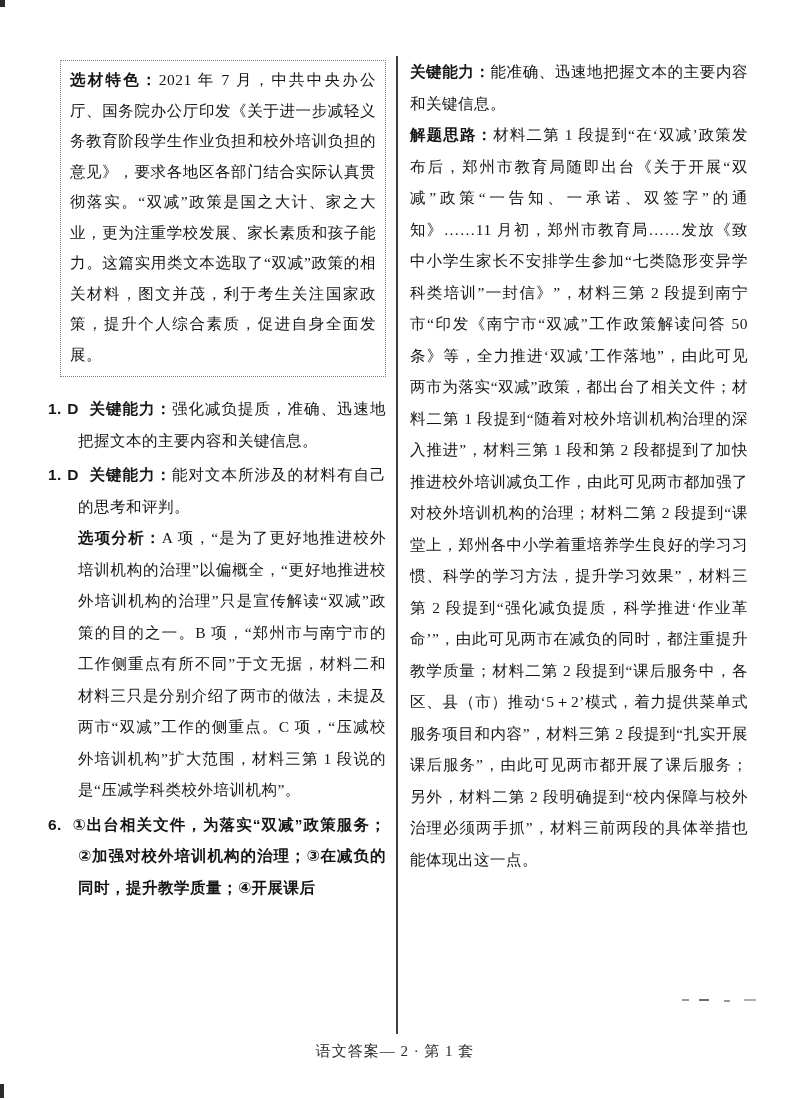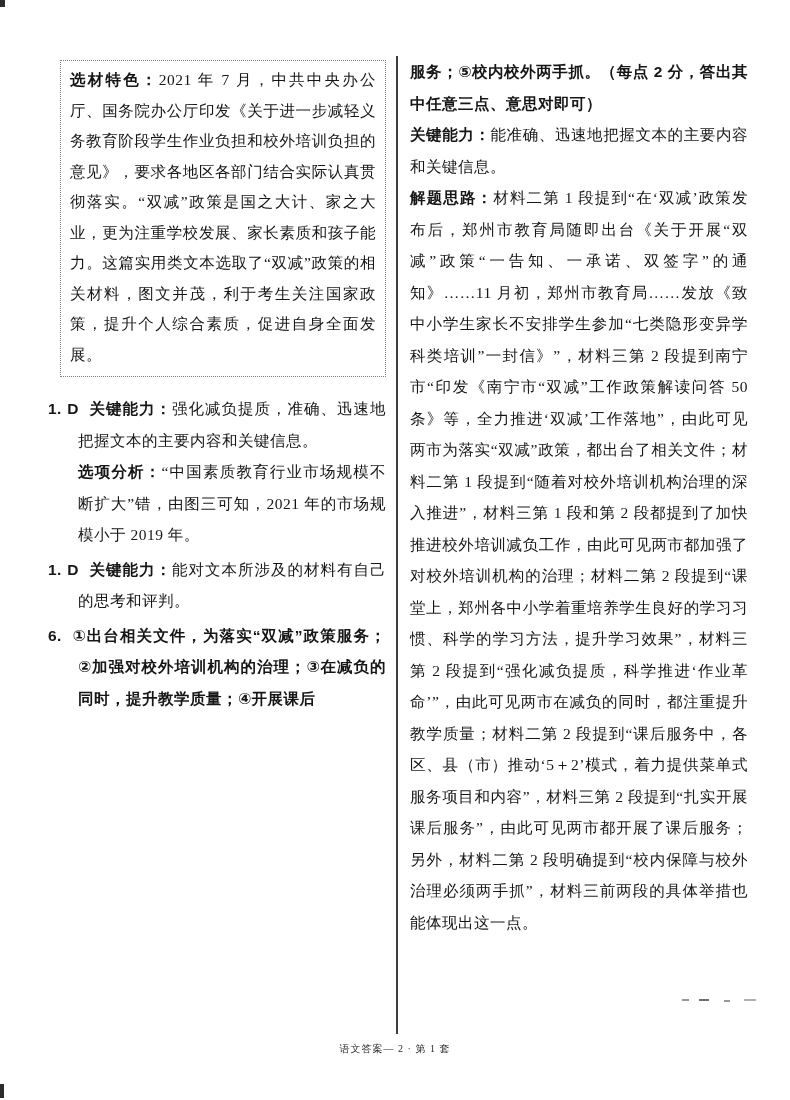--- a/index.html
+++ b/index.html
@@ -50,21 +50,21 @@
   .bold-item {
     font-weight: bold;
     font-family: "Liberation Sans", "DejaVu Sans", sans-serif;
   }
   .footer {
     position: absolute;
     left: 0;
     width: 790px;
     top: 1042px;
     text-align: center;
-    font-size: 10px;
+    font-size: 15px;
     letter-spacing: 1px;
     color: #2a2a2a;
   }
   
   .speck { position: absolute; background: #2b2b2b; }
   .speck-tl { left: 0; top: 0; width: 5px; height: 7px; }
   .speck-bl { left: 0; top: 1084px; width: 4px; height: 14px; }
   .dash { position: absolute; height: 2px; background: #9a9a9a; }
   .dash-1 { left: 682px; top: 999px; width: 7px; }
   .dash-2 { left: 699px; top: 999px; width: 10px; background: #6f6f6f; }
@@ -90,42 +90,41 @@
     <div class="feature-box">
       <p class="para">
         <b class="label">选材特色：</b><span>2021 年 7 月，中共中央办公厅、国务院办公厅印发《关于进一步减轻义务教育阶段学生作业负担和校外培训负担的意见》，要求各地区各部门结合实际认真贯彻落实。“双减”政策是国之大计、家之大业，更为注重学校发展、家长素质和孩子能力。这篇实用类文本选取了“双减”政策的相关材料，图文并茂，利于考生关注国家政策，提升个人综合素质，促进自身全面发展。</span>
       </p>
     </div>
 
     <div class="qitem">
       <p class="para hang">
         <b class="num">1. D</b><b class="label">关键能力：</b><span>强化减负提质，准确、迅速地把握文本的主要内容和关键信息。</span>
       </p>
-      <p class="para">
-        <b class="label">选项分析：</b><span>“中国素质教育行业市场规模不断扩大”错，由图三可知，2021 年的市场规模小于 2019 年。</span>
-      </p>
     </div>
 
     <div class="qitem">
       <p class="para hang">
         <b class="num">1. D</b><b class="label">关键能力：</b><span>能对文本所涉及的材料有自己的思考和评判。</span>
+      </p>
+      <p class="para">
+        <b class="label">选项分析：</b><span>A 项，“是为了更好地推进校外培训机构的治理”以偏概全，“更好地推进校外培训机构的治理”只是宣传解读“双减”政策的目的之一。B 项，“郑州市与南宁市的工作侧重点有所不同”于文无据，材料二和材料三只是分别介绍了两市的做法，未提及两市“双减”工作的侧重点。C 项，“压减校外培训机构”扩大范围，材料三第 1 段说的是“压减学科类校外培训机构”。</span>
       </p>
     </div>
 
     <div class="qitem">
       <p class="para hang bold-item">
         <b class="num">6.</b><span>①出台相关文件，为落实“双减”政策服务；②加强对校外培训机构的治理；③在减负的同时，提升教学质量；④开展课后</span>
       </p>
     </div>
 
   </div>
 
   <div class="col col-right">
 
-    <p class="para bold-item">服务；⑤校内校外两手抓。（每点 2 分，答出其中任意三点、意思对即可）</p>
 
     <p class="para">
       <b class="label">关键能力：</b><span>能准确、迅速地把握文本的主要内容和关键信息。</span>
     </p>
 
     <p class="para">
       <b class="label">解题思路：</b><span>材料二第 1 段提到“在‘双减’政策发布后，郑州市教育局随即出台《关于开展“双减”政策“一告知、一承诺、双签字”的通知》……11 月初，郑州市教育局……发放《致中小学生家长不安排学生参加“七类隐形变异学科类培训”一封信》”，材料三第 2 段提到南宁市“印发《南宁市“双减”工作政策解读问答 50 条》等，全力推进‘双减’工作落地”，由此可见两市为落实“双减”政策，都出台了相关文件；材料二第 1 段提到“随着对校外培训机构治理的深入推进”，材料三第 1 段和第 2 段都提到了加快推进校外培训减负工作，由此可见两市都加强了对校外培训机构的治理；材料二第 2 段提到“课堂上，郑州各中小学着重培养学生良好的学习习惯、科学的学习方法，提升学习效果”，材料三第 2 段提到“强化减负提质，科学推进‘作业革命’”，由此可见两市在减负的同时，都注重提升教学质量；材料二第 2 段提到“课后服务中，各区、县（市）推动‘5＋2’模式，着力提供菜单式服务项目和内容”，材料三第 2 段提到“扎实开展课后服务”，由此可见两市都开展了课后服务；另外，材料二第 2 段明确提到“校内保障与校外治理必须两手抓”，材料三前两段的具体举措也能体现出这一点。</span>
     </p>
 
   </div>

